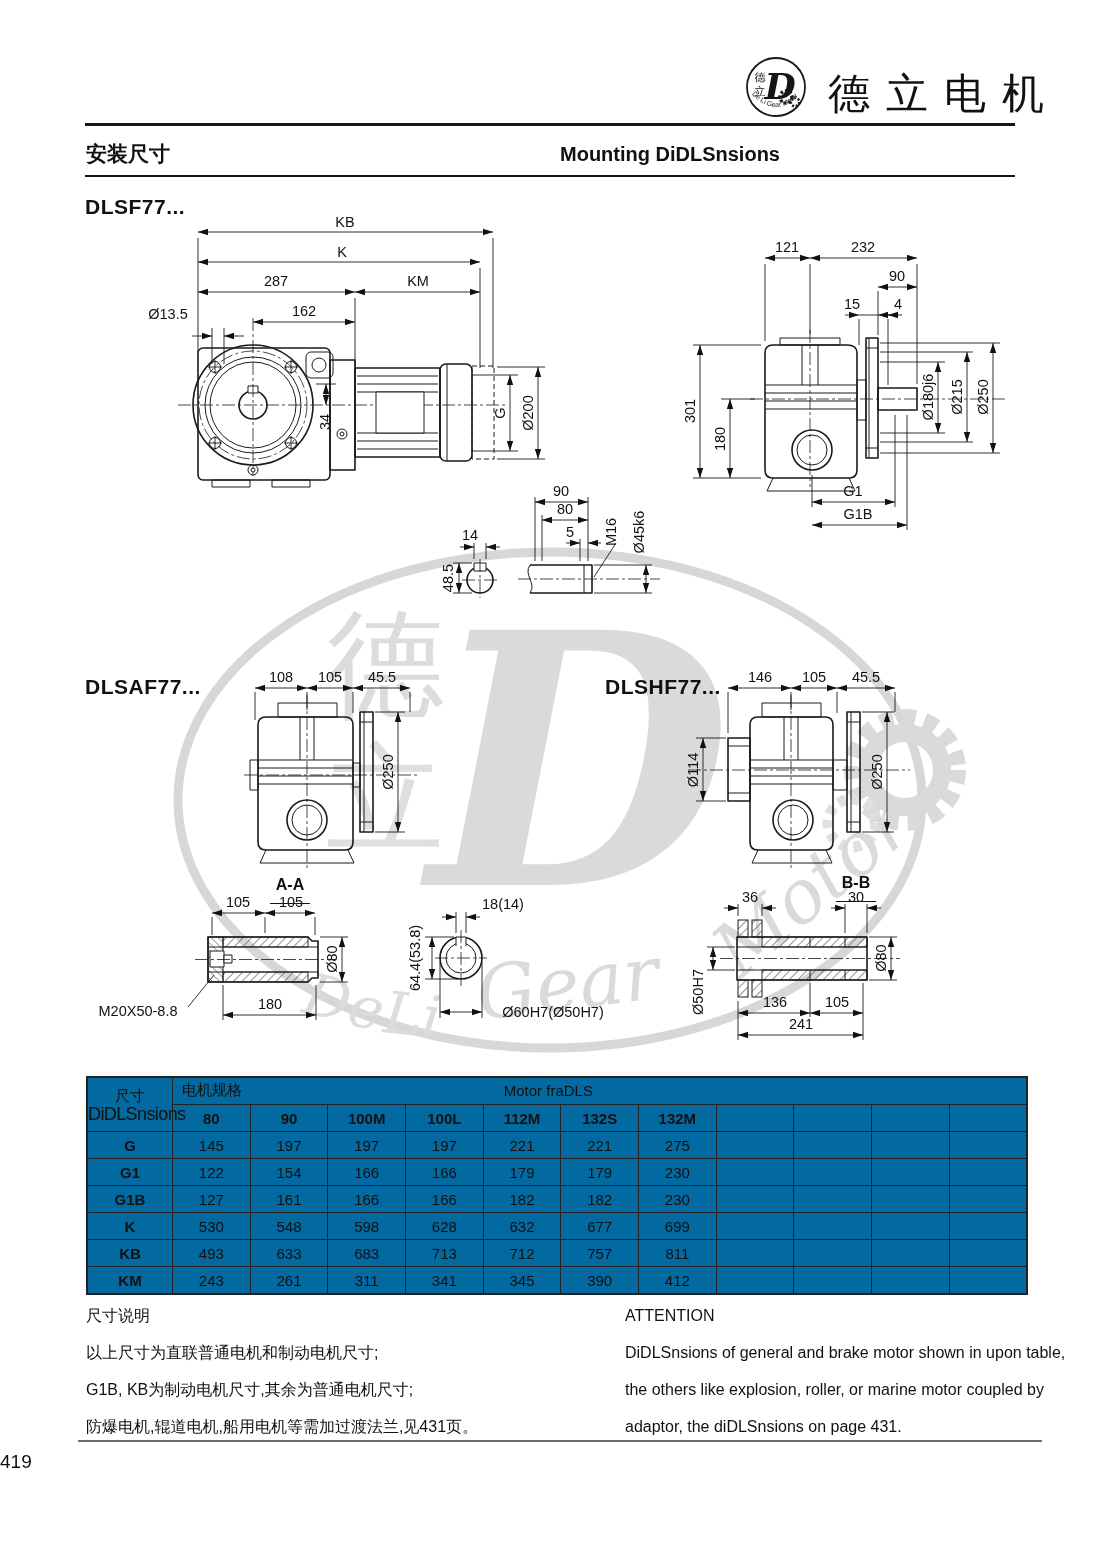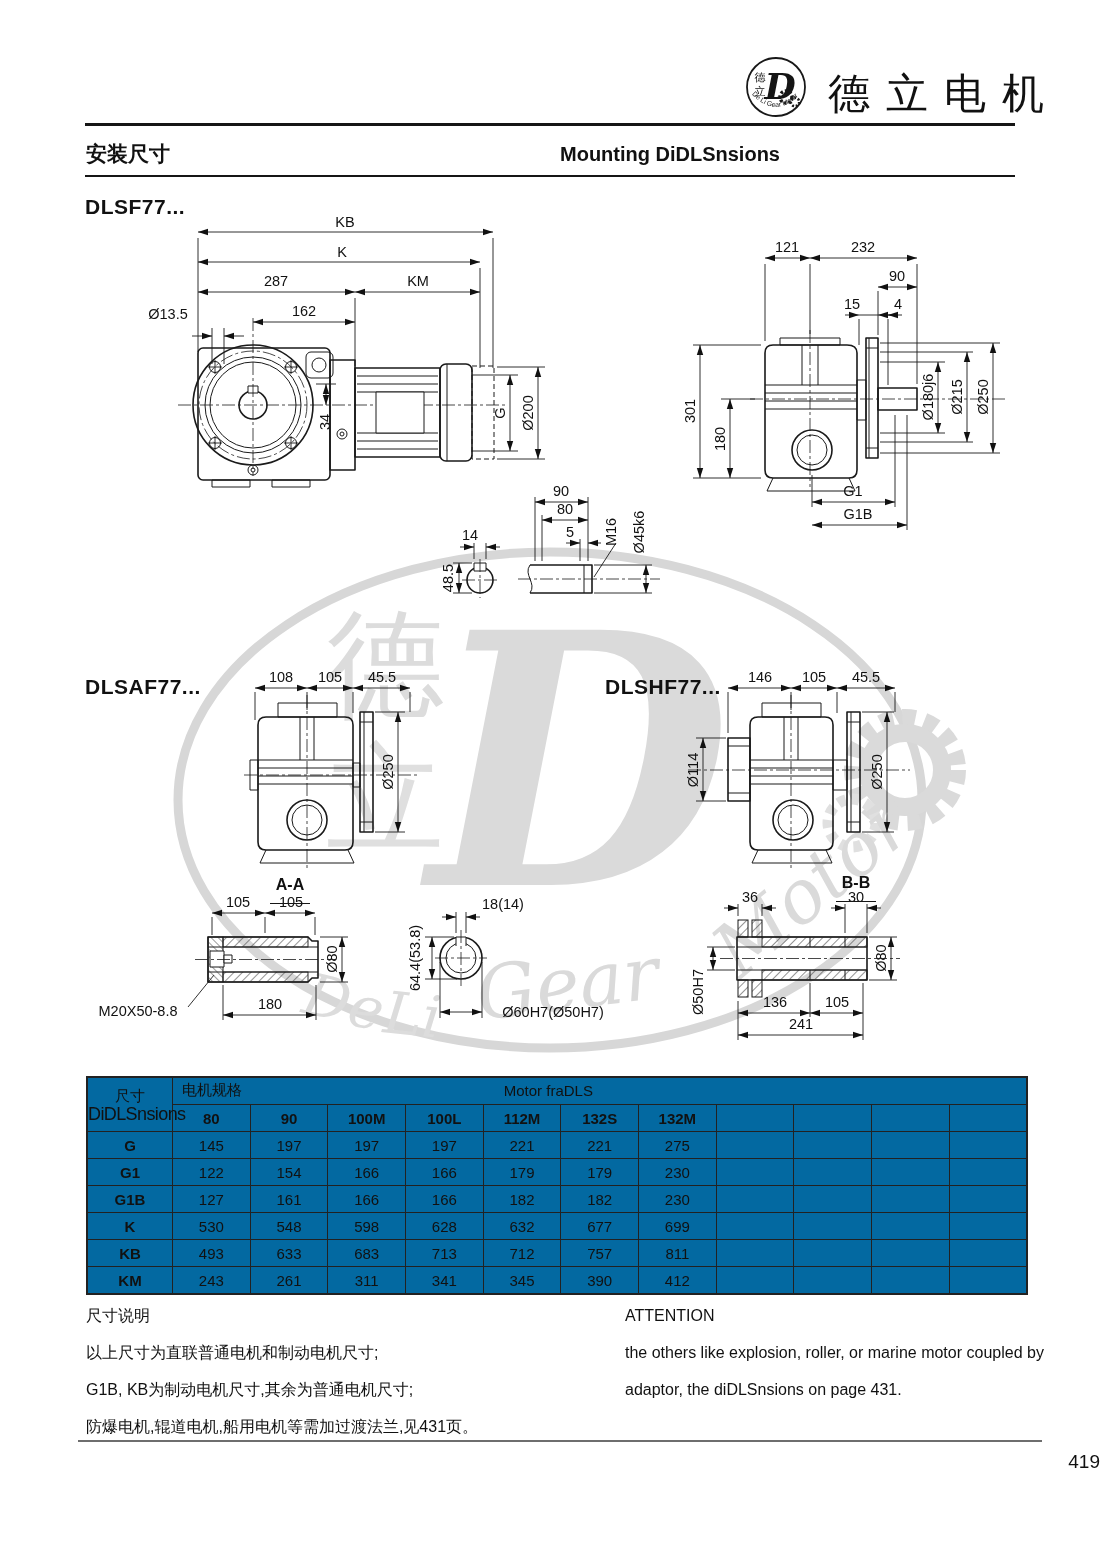--- a/index.html
+++ b/index.html
@@ -33,21 +33,21 @@
   table.dims .c0{width:84px;font-weight:normal}
   table.dims .c0 div{line-height:18px;font-size:15px}
   table.dims .c0 .c0b{font-size:18px;letter-spacing:-.6px}
   table.dims .grp{position:relative;text-align:left;font-weight:normal}
   table.dims .gl{position:absolute;left:9px;top:3px;font-size:15px}
   table.dims .gr{position:absolute;left:44%;top:4px;transform:translateX(-50%);font-size:15px}
   
   .notes-zh{position:absolute;left:86px;top:1297px;font-size:16px;line-height:37px;z-index:3}
   .notes-en{position:absolute;left:625px;top:1297px;font-size:16px;line-height:37px;z-index:3}
   .notes-en .hd,.bold{font-weight:normal}
-  .pageno{position:absolute;left:0;top:1451px;width:1100px;text-align:right;font-size:19px;z-index:3}
+  .pageno{position:absolute;left:0;top:1451px;width:1100px;text-align:left;font-size:19px;z-index:3}
   
   .wm{position:absolute;left:0;top:0;z-index:1;pointer-events:none}
   .logo{position:absolute;left:740px;top:55px;z-index:3}
 </style>
 </head>
 <body>
 
 <div class="page">
 
   <svg width="0" height="0" style="position:absolute">
@@ -607,20 +607,21 @@
   </table>
 
   <div class="notes-zh">
     <div>尺寸说明</div>
     <div>以上尺寸为直联普通电机和制动电机尺寸;</div>
     <div>G1B, KB为制动电机尺寸,其余为普通电机尺寸;</div>
     <div>防爆电机,辊道电机,船用电机等需加过渡法兰,见431页。</div>
   </div>
   <div class="notes-en">
     <div class="hd">ATTENTION</div>
+    <div>DiDLSnsions of general and brake motor shown in upon table,</div>
     <div>the others like explosion, roller, or marine motor coupled by</div>
     <div>adaptor, the diDLSnsions on page 431.</div>
   </div>
 
   <div class="rule" style="left:78px;top:1440px;width:964px;height:2px;background:#6e6e6e"></div>
   <div class="pageno">419</div>
 
 </div>
 
 </body></html>

